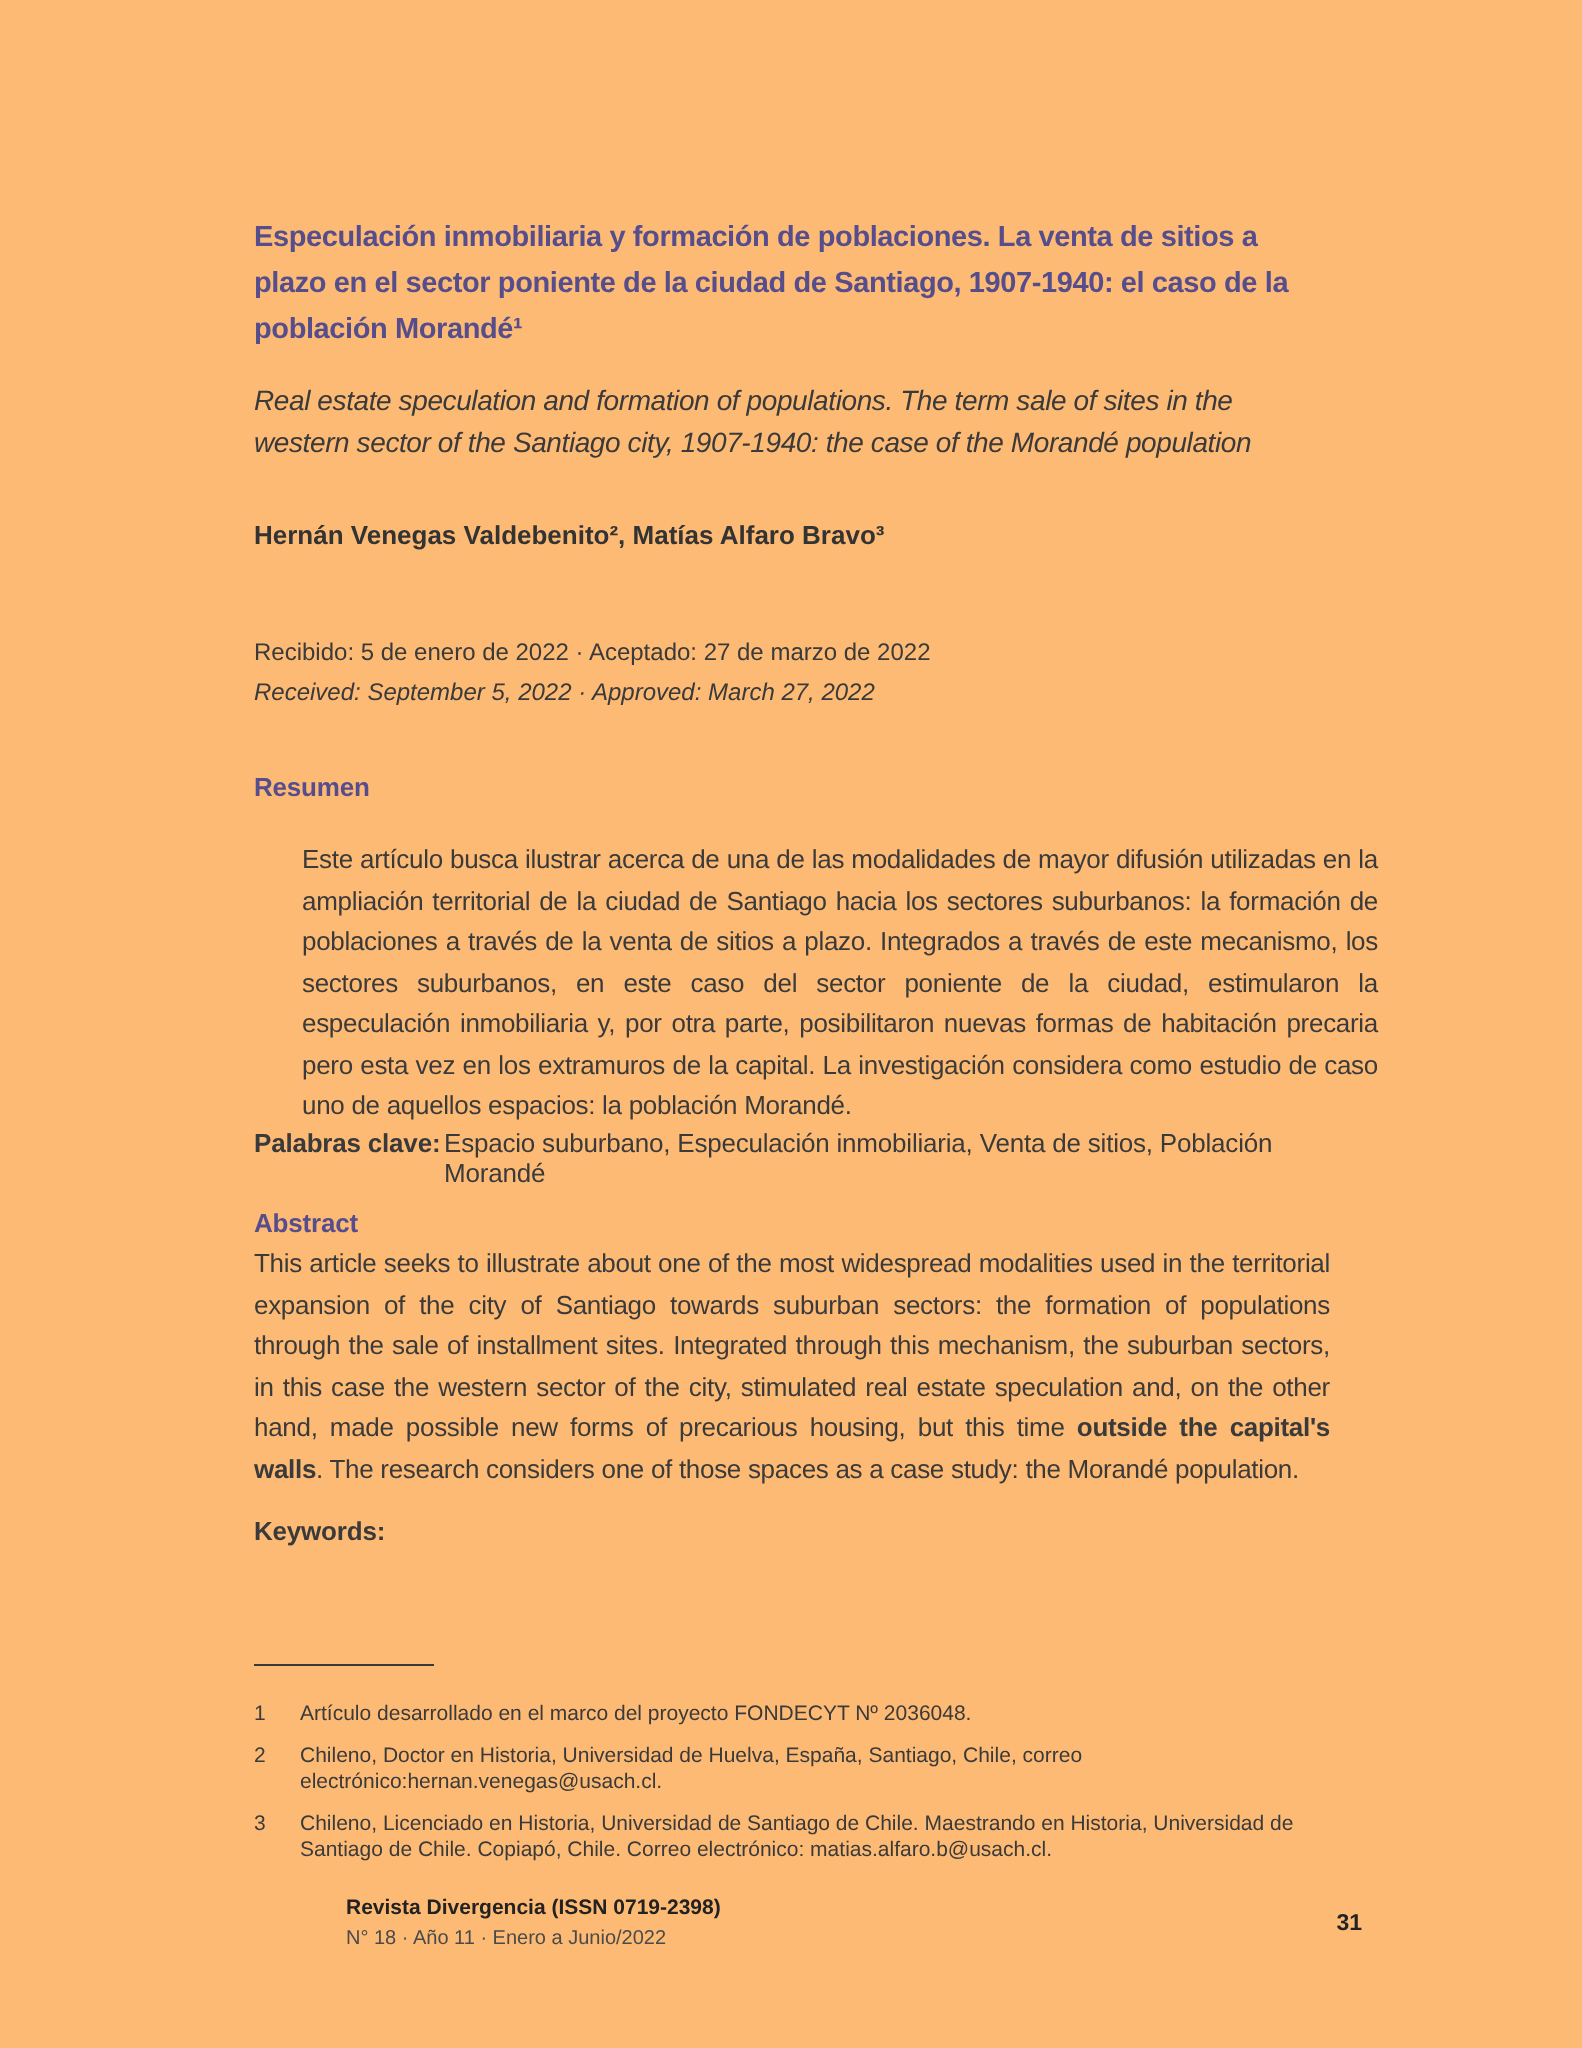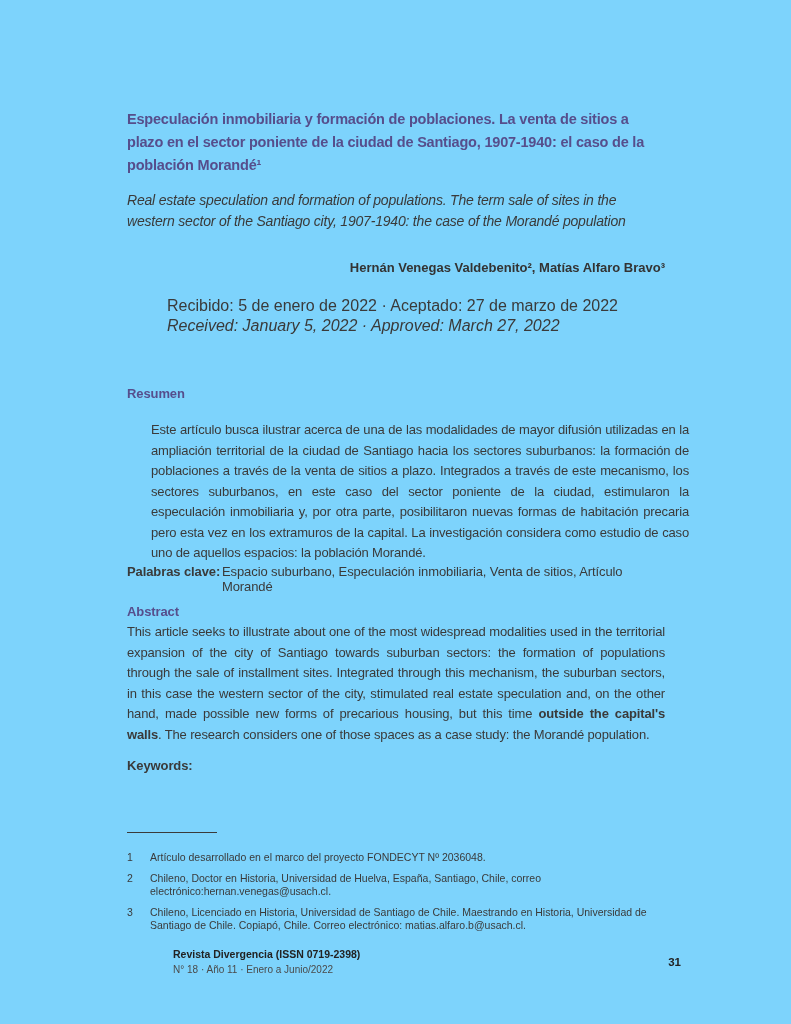--- a/index.html
+++ b/index.html
@@ -1,20 +1,20 @@
 <!DOCTYPE html>
 <html><head>
 <meta charset="utf-8">
 <style>
   html, body { margin: 0; padding: 0; background: #ffffff; }
   .page {
     position: relative;
     width: 791px;
     height: 1024px;
-    background: #7dd3fc;
+    background: #fdba74;
     font-family: "Liberation Sans", "DejaVu Sans", sans-serif;
     color: #3a3a3a;
     overflow: hidden;
   }
   .abs { position: absolute; left: 127px; width: 538px; }
 
   .title-es {
     top: 108px;
     margin: 0;
     font-size: 14.5px;
@@ -29,23 +29,22 @@
     line-height: 21px;
     font-style: italic;
     letter-spacing: -0.2px;
     color: #3a3a3a;
   }
   .authors {
     top: 260px;
     font-size: 13px;
     font-weight: bold;
     color: #333333;
-    text-align: right;
   }
-  .dates { top: 296px; font-size: 16px; line-height: 20px; margin-left: 40px; }
+  .dates { top: 316px; font-size: 12px; line-height: 20px; }
   .dates .en { font-style: italic; }
 
   .section-heading {
     font-size: 13px;
     font-weight: bold;
     color: #564e8c;
     letter-spacing: -0.1px;
   }
   .resumen-heading { top: 386px; }
   .abstract-heading { top: 604px; }
@@ -96,30 +95,30 @@
 <div class="page">
 
   <h1 class="abs title-es">Especulación inmobiliaria y formación de poblaciones. La venta de sitios a plazo en el sector poniente de la ciudad de Santiago, 1907-1940: el caso de la población Morandé¹</h1>
 
   <div class="abs title-en">Real estate speculation and formation of populations. The term sale of sites in the western sector of the Santiago city, 1907-1940: the case of the Morandé population</div>
 
   <div class="abs authors">Hernán Venegas Valdebenito², Matías Alfaro Bravo³</div>
 
   <div class="abs dates">
     <div class="es">Recibido: 5 de enero de 2022 · Aceptado: 27 de marzo de 2022</div>
-    <div class="en">Received: January 5, 2022 · Approved: March 27, 2022</div>
+    <div class="en">Received: September 5, 2022 · Approved: March 27, 2022</div>
   </div>
 
   <div class="abs section-heading resumen-heading">Resumen</div>
 
   <div class="abs body-text resumen-body">Este artículo busca ilustrar acerca de una de las modalidades de mayor difusión utilizadas en la ampliación territorial de la ciudad de Santiago hacia los sectores suburbanos: la formación de poblaciones a través de la venta de sitios a plazo. Integrados a través de este mecanismo, los sectores suburbanos, en este caso del sector poniente de la ciudad, estimularon la especulación inmobiliaria y, por otra parte, posibilitaron nuevas formas de habitación precaria pero esta vez en los extramuros de la capital. La investigación considera como estudio de caso uno de aquellos espacios: la población Morandé.</div>
 
   <div class="abs kw-row palabras-row">
     <span class="kw-label">Palabras clave:</span>
-    <span class="kw-list">Espacio suburbano, Especulación inmobiliaria, Venta de sitios, Artículo Morandé</span>
+    <span class="kw-list">Espacio suburbano, Especulación inmobiliaria, Venta de sitios, Población Morandé</span>
   </div>
 
   <div class="abs section-heading abstract-heading">Abstract</div>
 
   <div class="abs body-text abstract-body">
     <span>This article seeks to illustrate about one of the most widespread modalities used in the territorial expansion of the city of Santiago towards suburban sectors: the formation of populations through the sale of installment sites. Integrated through this mechanism, the suburban sectors, in this case the western sector of the city, stimulated real estate speculation and, on the other hand, made possible new forms of precarious housing, but this time </span><span class="bold-inline">outside the capital's walls</span><span>. The research considers one of those spaces as a case study: the Morandé population.</span>
   </div>
 
   <div class="abs kw-row keywords-row">
     <span class="kw-label">Keywords:</span>

